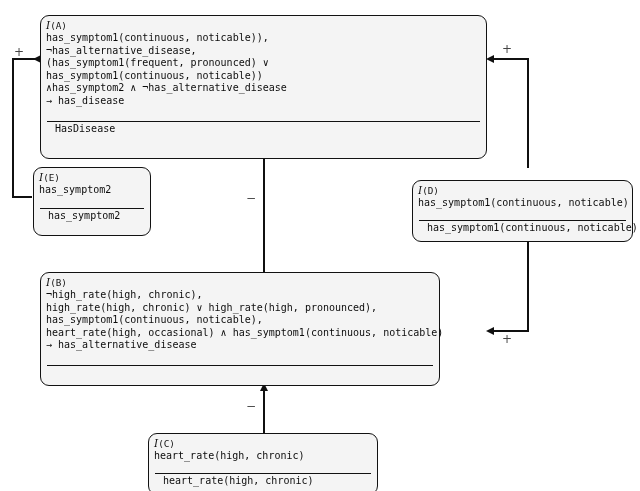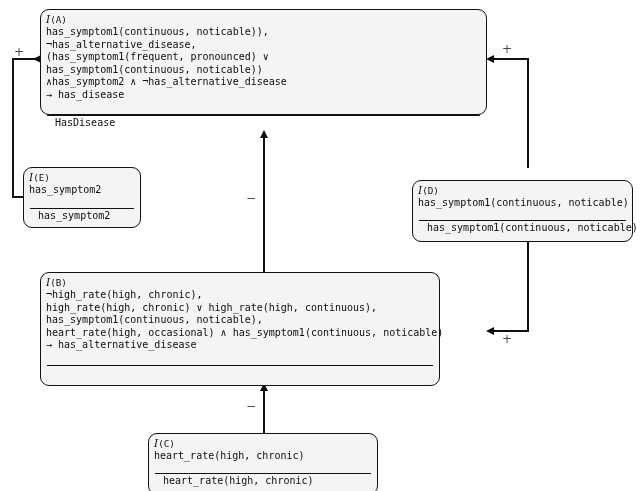--- a/index.html
+++ b/index.html
@@ -115,37 +115,37 @@
   <div class="elabel" style="left:502px; top:333px;">+</div>
 
   <div class="edge v" style="left:263px; top:133px; height:139px;"></div>
   <div class="arrow arrow-up" style="left:259.5px; top:130px;"></div>
   <div class="elabel" style="left:246px; top:192px;">−</div>
 
   <div class="edge v" style="left:263px; top:386px; height:47px;"></div>
   <div class="arrow arrow-up" style="left:259.5px; top:383px;"></div>
   <div class="elabel" style="left:246px; top:400px;">−</div>
 
-  <div class="node" style="left:40px; top:9px; width:447px; height:106px;">
+  <div class="node" style="left:40px; top:15px; width:447px; height:144px;">
     <div class="node-title">
       <span class="cal">I</span><span class="arg">(A)</span>
     </div>
     <div class="premises">
       <span class="ln">has_symptom1(continuous, noticable)),</span>
       <span class="ln">¬has_alternative_disease,</span>
       <span class="ln">(has_symptom1(frequent, pronounced)   ∨</span>
       <span class="ln">has_symptom1(continuous, noticable))</span>
       <span class="ln">           ∧has_symptom2 ∧ ¬has_alternative_disease</span>
       <span class="ln">           → has_disease</span>
     </div>
     <div class="divider" style="margin-top:13px;"></div>
     <div class="concl">HasDisease</div>
   </div>
 
-  <div class="node" style="left:23px; top:167px; width:118px; height:61px;">
+  <div class="node" style="left:33px; top:167px; width:118px; height:69px;">
     <div class="node-title">
       <span class="cal">I</span><span class="arg">(E)</span>
     </div>
     <div class="premises">
       <span class="ln">has_symptom2</span>
     </div>
     <div class="divider" style="margin-top:11px;"></div>
     <div class="concl">has_symptom2</div>
   </div>
 
@@ -159,21 +159,21 @@
     <div class="divider" style="margin-top:10px;"></div>
     <div class="concl">has_symptom1(continuous, noticable)</div>
   </div>
 
   <div class="node" style="left:40px; top:272px; width:400px; height:114px;">
     <div class="node-title">
       <span class="cal">I</span><span class="arg">(B)</span>
     </div>
     <div class="premises">
       <span class="ln">¬high_rate(high, chronic),</span>
-      <span class="ln">high_rate(high, chronic) ∨ high_rate(high, continuous),</span>
+      <span class="ln">high_rate(high, chronic) ∨ high_rate(high, pronounced),</span>
       <span class="ln">has_symptom1(continuous, noticable),</span>
       <span class="ln">heart_rate(high, occasional) ∧ has_symptom1(continuous, noticable)</span>
       <span class="ln">           → has_alternative_disease</span>
     </div>
     <div class="divider" style="margin-top:13px;"></div>
   </div>
 
   <div class="node" style="left:148px; top:433px; width:230px; height:62px;">
     <div class="node-title">
       <span class="cal">I</span><span class="arg">(C)</span>

